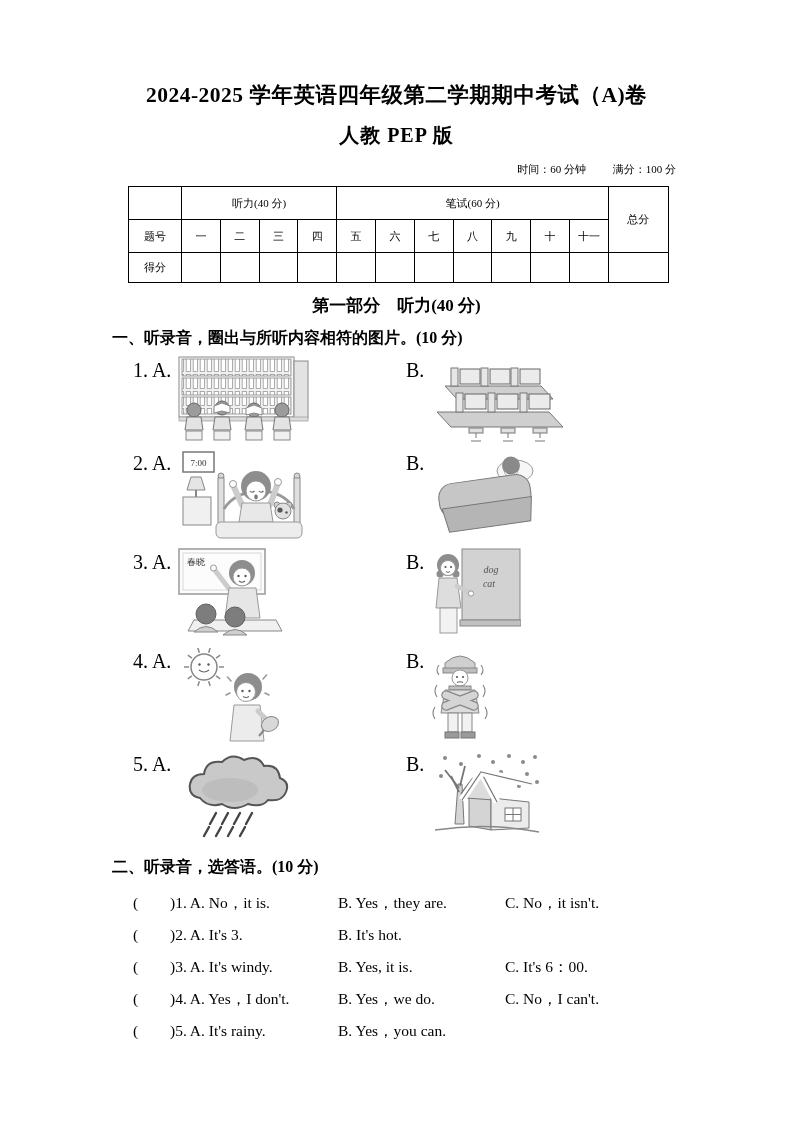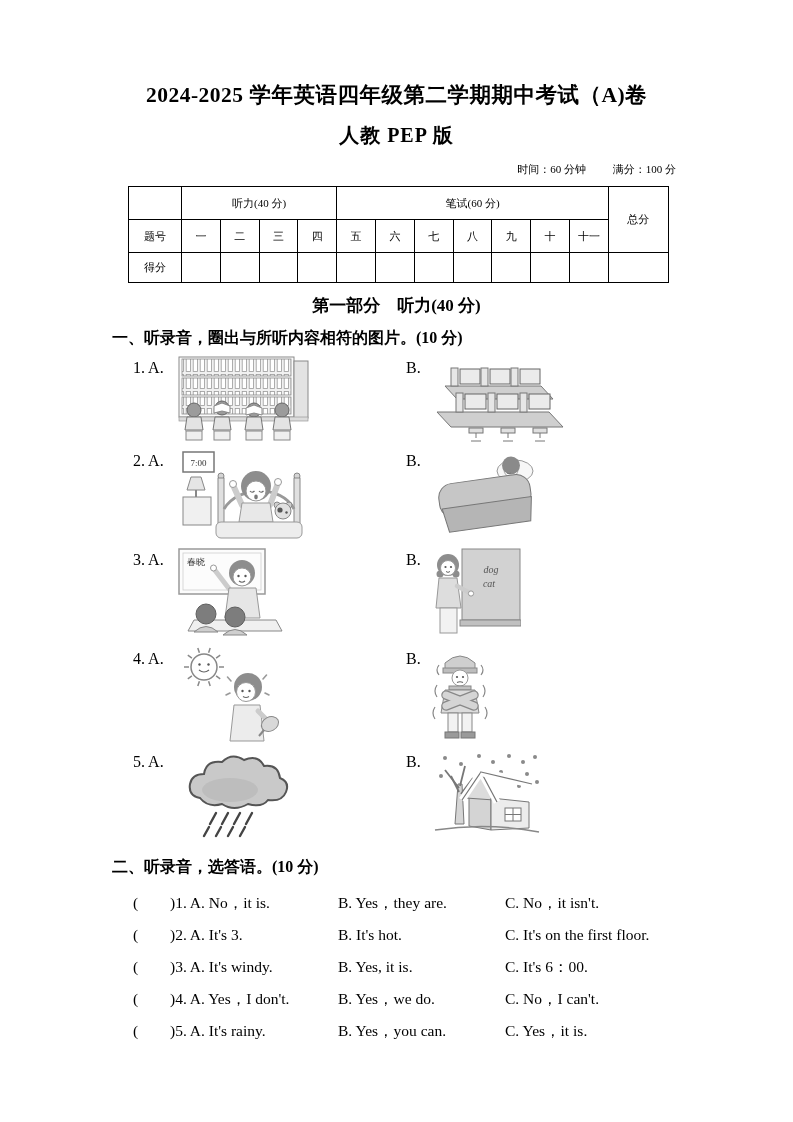--- a/index.html
+++ b/index.html
@@ -67,21 +67,21 @@
   }
   .instruction.part2 { margin-top: 19px; margin-bottom: 15px; }
 
   .q-row {
     margin-left: 133px;
     display: grid;
     grid-template-columns: 45px 228px 25px 1fr;
     align-items: start;
     margin-bottom: 7px;
   }
-  .q-label { font-size: 16px; padding-top: 3px; white-space: nowrap; }
+  .q-label { font-size: 20px; padding-top: 3px; white-space: nowrap; }
   .q-img { display: block; }
 
   .ans-row {
     margin-left: 133px;
     display: grid;
     grid-template-columns: 37px 168px 167px 1fr;
     font-size: 15.5px;
     line-height: 19px;
     margin-bottom: 13px;
     white-space: nowrap;
@@ -452,34 +452,32 @@
   <div class="ans-row">
     <span>(</span>
     <span>)1. A. No，it is.</span>
     <span>B. Yes，they are.</span>
     <span>C. No，it isn't.</span>
   </div>
   <div class="ans-row">
     <span>(</span>
     <span>)2. A. It's 3.</span>
     <span>B. It's hot.</span>
-    <span>C. It's on the first floor.</span>
   </div>
   <div class="ans-row">
     <span>(</span>
     <span>)3. A. It's windy.</span>
     <span>B. Yes, it is.</span>
     <span>C. It's 6：00.</span>
   </div>
   <div class="ans-row">
     <span>(</span>
     <span>)4. A. Yes，I don't.</span>
     <span>B. Yes，we do.</span>
     <span>C. No，I can't.</span>
   </div>
   <div class="ans-row">
     <span>(</span>
     <span>)5. A. It's rainy.</span>
     <span>B. Yes，you can.</span>
-    <span>C. Yes，it is.</span>
   </div>
 
 </div>
 
 </body></html>

